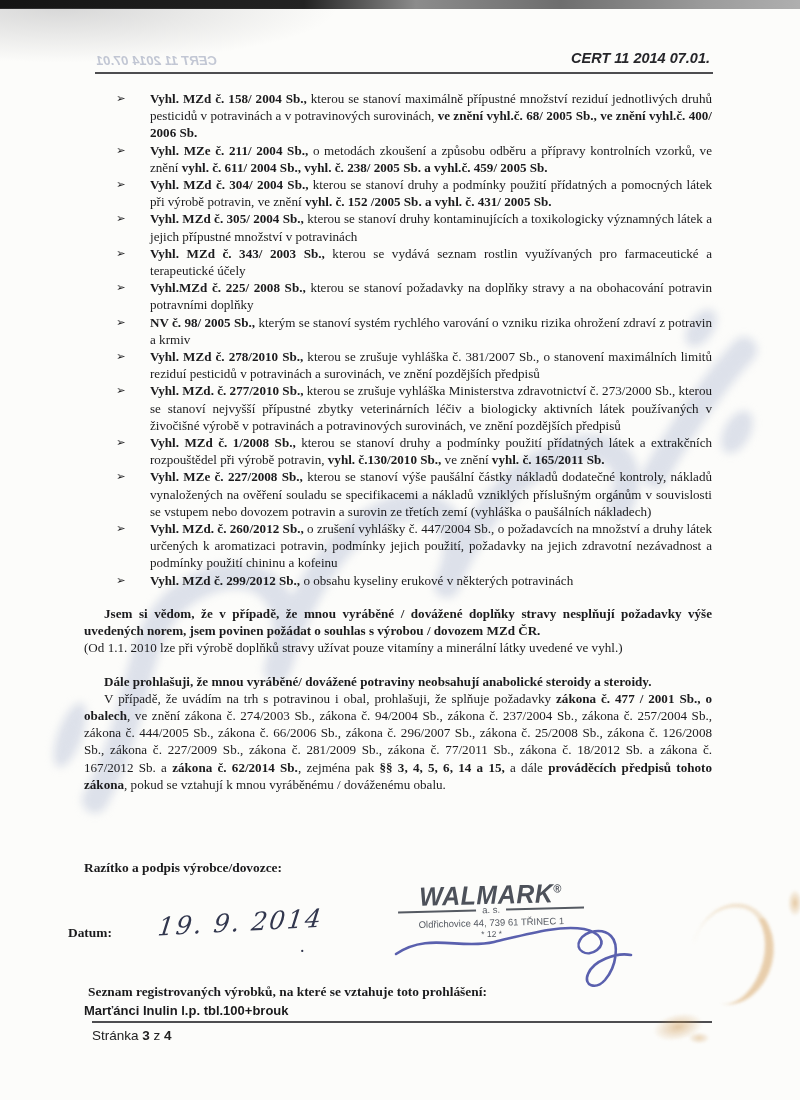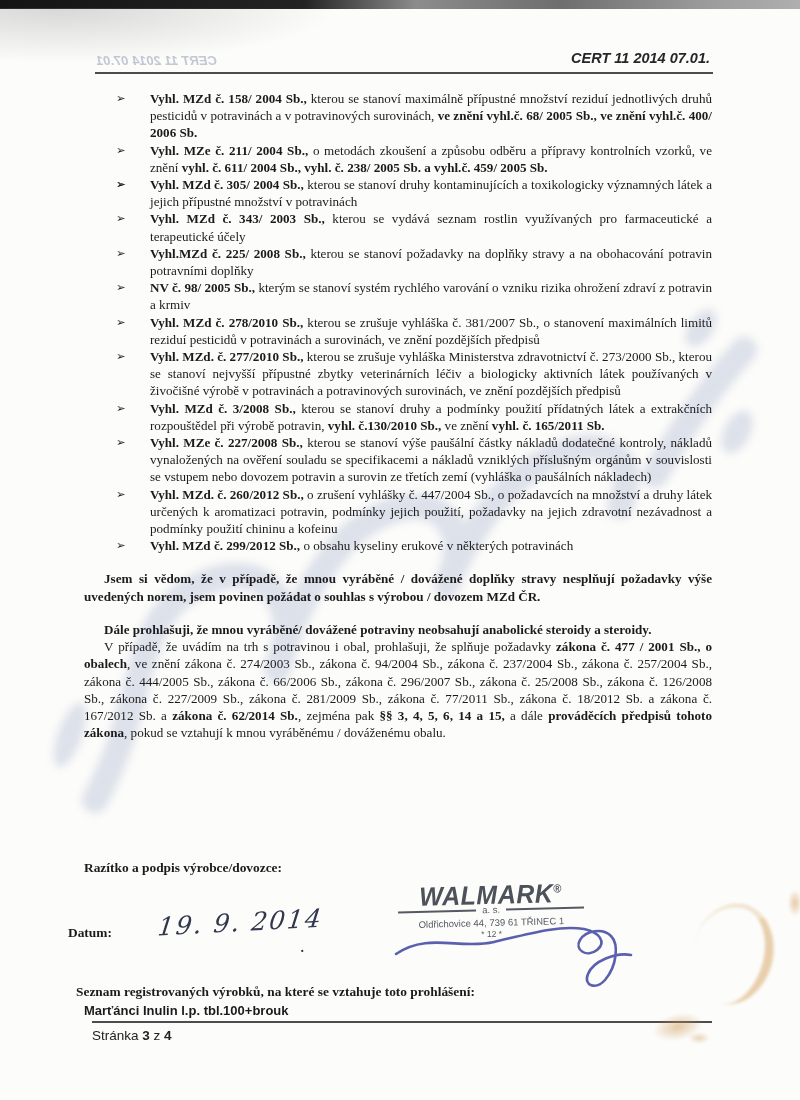--- a/index.html
+++ b/index.html
@@ -48,21 +48,21 @@
   .stamp-brand{font-family:"Liberation Sans",sans-serif;font-weight:bold;font-style:italic;
     font-size:25px;letter-spacing:.5px;color:#3e434c;transform:scaleY(1.05);line-height:24px;}
   .stamp-reg{font-size:11px;vertical-align:super;}
   .stamp-as{display:flex;align-items:center;gap:6px;margin-top:-2px;}
   .stamp-as .ln{flex:1;height:2px;background:#474c55;}
   .stamp-as .as-txt{font-family:"Liberation Sans",sans-serif;font-size:9.5px;}
   .stamp-addr{font-family:"Liberation Sans",sans-serif;font-size:9.5px;margin-top:2px;white-space:nowrap;}
   .stamp-num{font-family:"Liberation Sans",sans-serif;font-size:8.5px;margin-top:1px;}
   .signature{position:absolute;left:388px;top:892px;pointer-events:none;}
   
-  .lbl-seznam{left:76px;top:984px;}
+  .lbl-seznam{left:88px;top:984px;}
   .product-line{position:absolute;left:84px;top:1003px;font-family:"Liberation Sans",sans-serif;
     font-weight:bold;font-size:13px;}
   
   .ftr-rule{position:absolute;left:92px;top:1021px;width:620px;height:2px;background:#4d4d50;}
   .ftr-text{position:absolute;left:92px;top:1028px;width:620px;text-align:left;
     font-family:"Liberation Sans",sans-serif;font-size:13.5px;color:#222;}
   
   .stain-arc{position:absolute;left:692px;top:903px;width:72px;height:98px;border-radius:50%;
     border-right:9px solid rgba(208,152,78,.45);border-top:4px solid rgba(208,152,78,.25);
     transform:rotate(14deg);filter:blur(1.5px);}
@@ -94,32 +94,33 @@
     </g>
   </svg>
 
   <div class="hdr-bleed">CERT 11 2014 07.01</div>
   <div class="hdr-code">CERT 11 2014 07.01.</div>
   <div class="hdr-rule"></div>
 
   <div class="doc-body">
       <div class="blk list-item"><span class="bullet">➢</span><span><span class="b">Vyhl. MZd č. 158/ 2004 Sb.,</span><span> kterou se stanoví maximálně přípustné množství reziduí jednotlivých druhů pesticidů v potravinách a v potravinových surovinách, </span><span class="b">ve znění vyhl.č. 68/ 2005 Sb., ve znění vyhl.č. 400/ 2006 Sb.</span></span></div>
       <div class="blk list-item"><span class="bullet">➢</span><span><span class="b">Vyhl. MZe č. 211/ 2004 Sb.,</span><span> o metodách zkoušení a způsobu odběru a přípravy kontrolních vzorků, ve znění </span><span class="b">vyhl. č. 611/ 2004 Sb., vyhl. č. 238/ 2005 Sb. a vyhl.č. 459/ 2005 Sb.</span></span></div>
-      <div class="blk list-item"><span class="bullet">➢</span></div>
+      <div class="blk list-item"><span class="bullet">➢</span><span><span class="b">Vyhl. MZd č. 304/ 2004 Sb.,</span><span> kterou se stanoví druhy a podmínky použití přídatných a pomocných látek při výrobě potravin, ve znění </span><span class="b">vyhl. č. 152 /2005 Sb. a vyhl. č. 431/ 2005 Sb.</span></span></div>
       <div class="blk list-item"><span class="bullet">➢</span><span><span class="b">Vyhl. MZd č. 305/ 2004 Sb.,</span><span> kterou se stanoví druhy kontaminujících a toxikologicky významných látek a jejich přípustné množství v potravinách</span></span></div>
       <div class="blk list-item"><span class="bullet">➢</span><span><span class="b">Vyhl. MZd č. 343/ 2003 Sb.,</span><span> kterou se vydává seznam rostlin využívaných pro farmaceutické a terapeutické účely</span></span></div>
       <div class="blk list-item"><span class="bullet">➢</span><span><span class="b">Vyhl.MZd č. 225/ 2008 Sb.,</span><span> kterou se stanoví požadavky na doplňky stravy a na obohacování potravin potravními doplňky</span></span></div>
       <div class="blk list-item"><span class="bullet">➢</span><span><span class="b">NV č. 98/ 2005 Sb.,</span><span> kterým se stanoví systém rychlého varování o vzniku rizika ohrožení zdraví z potravin a krmiv</span></span></div>
       <div class="blk list-item"><span class="bullet">➢</span><span><span class="b">Vyhl. MZd č. 278/2010 Sb.,</span><span> kterou se zrušuje vyhláška č. 381/2007 Sb., o stanovení maximálních limitů reziduí pesticidů v potravinách a surovinách, ve znění pozdějších předpisů</span></span></div>
       <div class="blk list-item"><span class="bullet">➢</span><span><span class="b">Vyhl. MZd. č. 277/2010 Sb.,</span><span> kterou se zrušuje vyhláška Ministerstva zdravotnictví č. 273/2000 Sb., kterou se stanoví nejvyšší přípustné zbytky veterinárních léčiv a biologicky aktivních látek používaných v živočišné výrobě v potravinách a potravinových surovinách, ve znění pozdějších předpisů</span></span></div>
-      <div class="blk list-item"><span class="bullet">➢</span><span><span class="b">Vyhl. MZd č. 3/2008 Sb.,</span><span> kterou se stanoví druhy a podmínky použití přídatných látek a extrakčních rozpouštědel při výrobě potravin, </span><span class="b">vyhl. č.130/2010 Sb.,</span><span> ve znění </span><span class="b">vyhl. č. 165/2011 Sb.</span></span></div>
+      <div class="blk list-item"><span class="bullet">➢</span><span><span class="b">Vyhl. MZd č. 1/2008 Sb.,</span><span> kterou se stanoví druhy a podmínky použití přídatných látek a extrakčních rozpouštědel při výrobě potravin, </span><span class="b">vyhl. č.130/2010 Sb.,</span><span> ve znění </span><span class="b">vyhl. č. 165/2011 Sb.</span></span></div>
       <div class="blk list-item"><span class="bullet">➢</span><span><span class="b">Vyhl. MZe č. 227/2008 Sb.,</span><span> kterou se stanoví výše paušální částky nákladů dodatečné kontroly, nákladů vynaložených na ověření souladu se specifikacemi a nákladů vzniklých příslušným orgánům v souvislosti se vstupem nebo dovozem potravin a surovin ze třetích zemí (vyhláška o paušálních nákladech)</span></span></div>
       <div class="blk list-item"><span class="bullet">➢</span><span><span class="b">Vyhl. MZd. č. 260/2012 Sb.,</span><span> o zrušení vyhlášky č. 447/2004 Sb., o požadavcích na množství a druhy látek určených k aromatizaci potravin, podmínky jejich použití, požadavky na jejich zdravotní nezávadnost a podmínky použití chininu a kofeinu</span></span></div>
       <div class="blk list-item"><span class="bullet">➢</span><span><span class="b">Vyhl. MZd č. 299/2012 Sb.,</span><span> o obsahu kyseliny erukové v některých potravinách</span></span></div>
       <div class="blk paragraph ind bold gap"><span>Jsem si vědom, že v případě, že mnou vyráběné / dovážené doplňky stravy nesplňují požadavky výše uvedených norem, jsem povinen požádat o souhlas s výrobou / dovozem MZd ČR.</span></div>
+      <div class="blk paragraph"><span>(Od 1.1. 2010 lze při výrobě doplňků stravy užívat pouze vitamíny a minerální látky uvedené ve vyhl.)</span></div>
       <div class="blk paragraph ind bold gap"><span>Dále prohlašuji, že mnou vyráběné/ dovážené potraviny neobsahují anabolické steroidy a steroidy.</span></div>
       <div class="blk paragraph ind"><span>V případě, že uvádím na trh s potravinou i obal, prohlašuji, že splňuje požadavky </span><span class="b">zákona č. 477 / 2001 Sb., o obalech</span><span>, ve znění zákona č. 274/2003 Sb., zákona č. 94/2004 Sb., zákona č. 237/2004 Sb., zákona č. 257/2004 Sb., zákona č. 444/2005 Sb., zákona č. 66/2006 Sb., zákona č. 296/2007 Sb., zákona č. 25/2008 Sb., zákona č. 126/2008 Sb., zákona č. 227/2009 Sb., zákona č. 281/2009 Sb., zákona č. 77/2011 Sb., zákona č. 18/2012 Sb. a zákona č. 167/2012 Sb. a </span><span class="b">zákona č. 62/2014 Sb.</span><span>, zejména pak </span><span class="b">§§ 3, 4, 5, 6, 14 a 15,</span><span> a dále </span><span class="b">prováděcích předpisů tohoto zákona</span><span>, pokud se vztahují k mnou vyráběnému / dováženému obalu.</span></div>
     </div>
 
   <div class="lbl lbl-razitko">Razítko a podpis výrobce/dovozce:</div>
   <div class="lbl lbl-datum">Datum:</div>
   <div class="date-hw">19. 9. 2014</div>
   <div class="date-dot">.</div>
 
   <div class="stamp">

